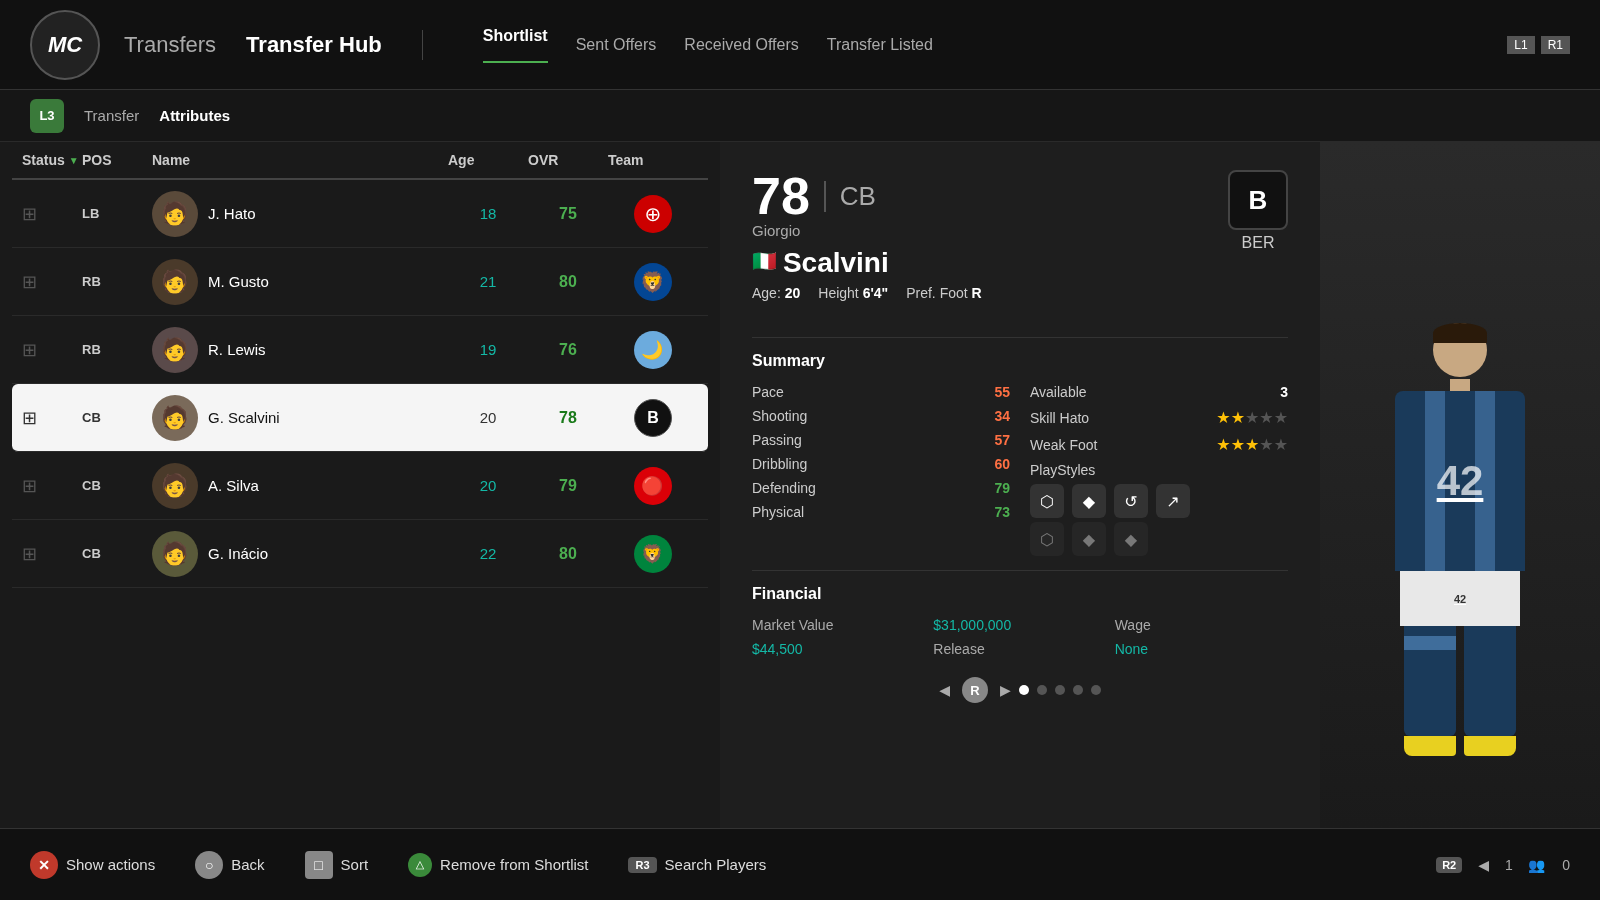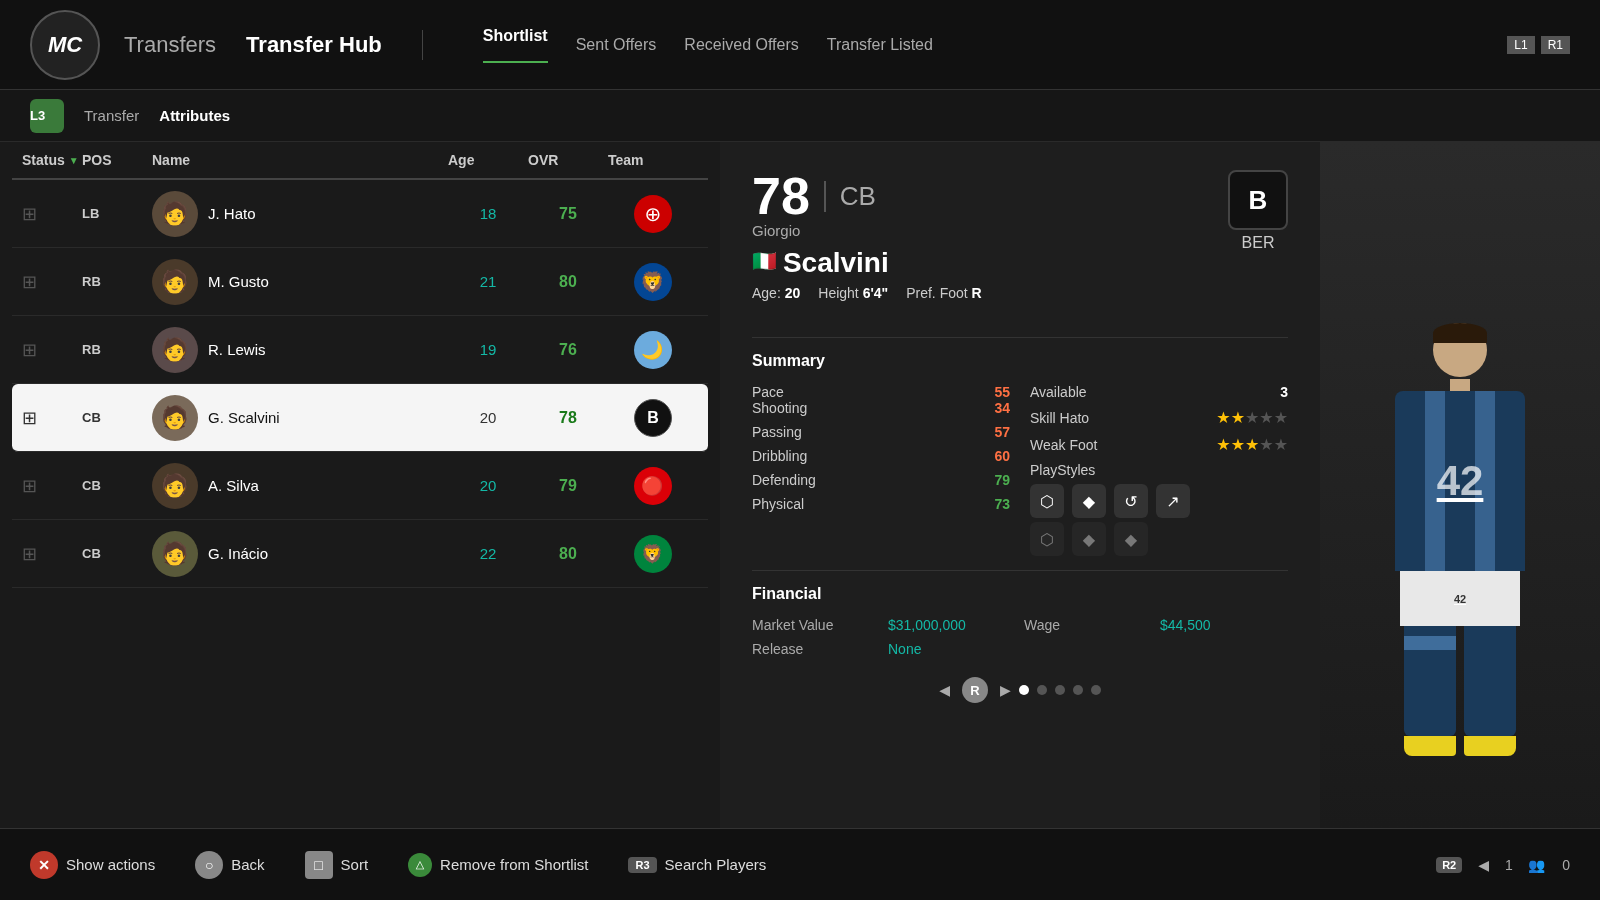--- a/index.html
+++ b/index.html
@@ -102,20 +102,21 @@
       height: 52px;
       gap: 20px;
     }
     .sub-icon {
       width: 34px;
       height: 34px;
       background: #3a7a3a;
       border-radius: 6px;
       display: flex;
       align-items: center;
+      justify-content: center;
       font-size: 13px;
       font-weight: bold;
       color: #fff;
     }
     .sub-tab {
       color: #aaa;
       font-size: 15px;
       cursor: pointer;
     }
     .sub-tab.active {
@@ -348,21 +349,21 @@
       background: #333;
       border-radius: 6px;
       display: flex;
       align-items: center;
       justify-content: center;
       font-size: 16px;
     }
     .ps-icon.dim { opacity: 0.4; }
     .financial-grid {
       display: grid;
-      grid-template-columns: 1fr 1fr 1fr 1fr;
+      grid-template-columns: 1fr 1fr 1fr;
       gap: 8px;
       font-size: 14px;
     }
     .fin-label { color: #aaa; }
     .fin-val { color: #14b8a6; font-weight: 500; }
 
     
     .dots-row {
       display: flex;
       align-items: center;
@@ -621,21 +622,21 @@
 
     <div class="section-title">Summary</div>
 
     <div class="stats-grid">
 
       <div>
         <div class="stat-row">
           <span class="stat-label">Pace</span>
           <span class="stat-val orange">55</span>
         </div>
-        <div class="stat-row" style="text-align:right;">
+        <div class="stat-row" style="margin-top:8px;text-align:right;">
           <span class="stat-label">Shooting</span>
           <span class="stat-val orange">34</span>
         </div>
         <div class="stat-row" style="margin-top:8px;">
           <span class="stat-label">Passing</span>
           <span class="stat-val orange">57</span>
         </div>
         <div class="stat-row" style="margin-top:8px;">
           <span class="stat-label">Dribbling</span>
           <span class="stat-val orange">60</span>

